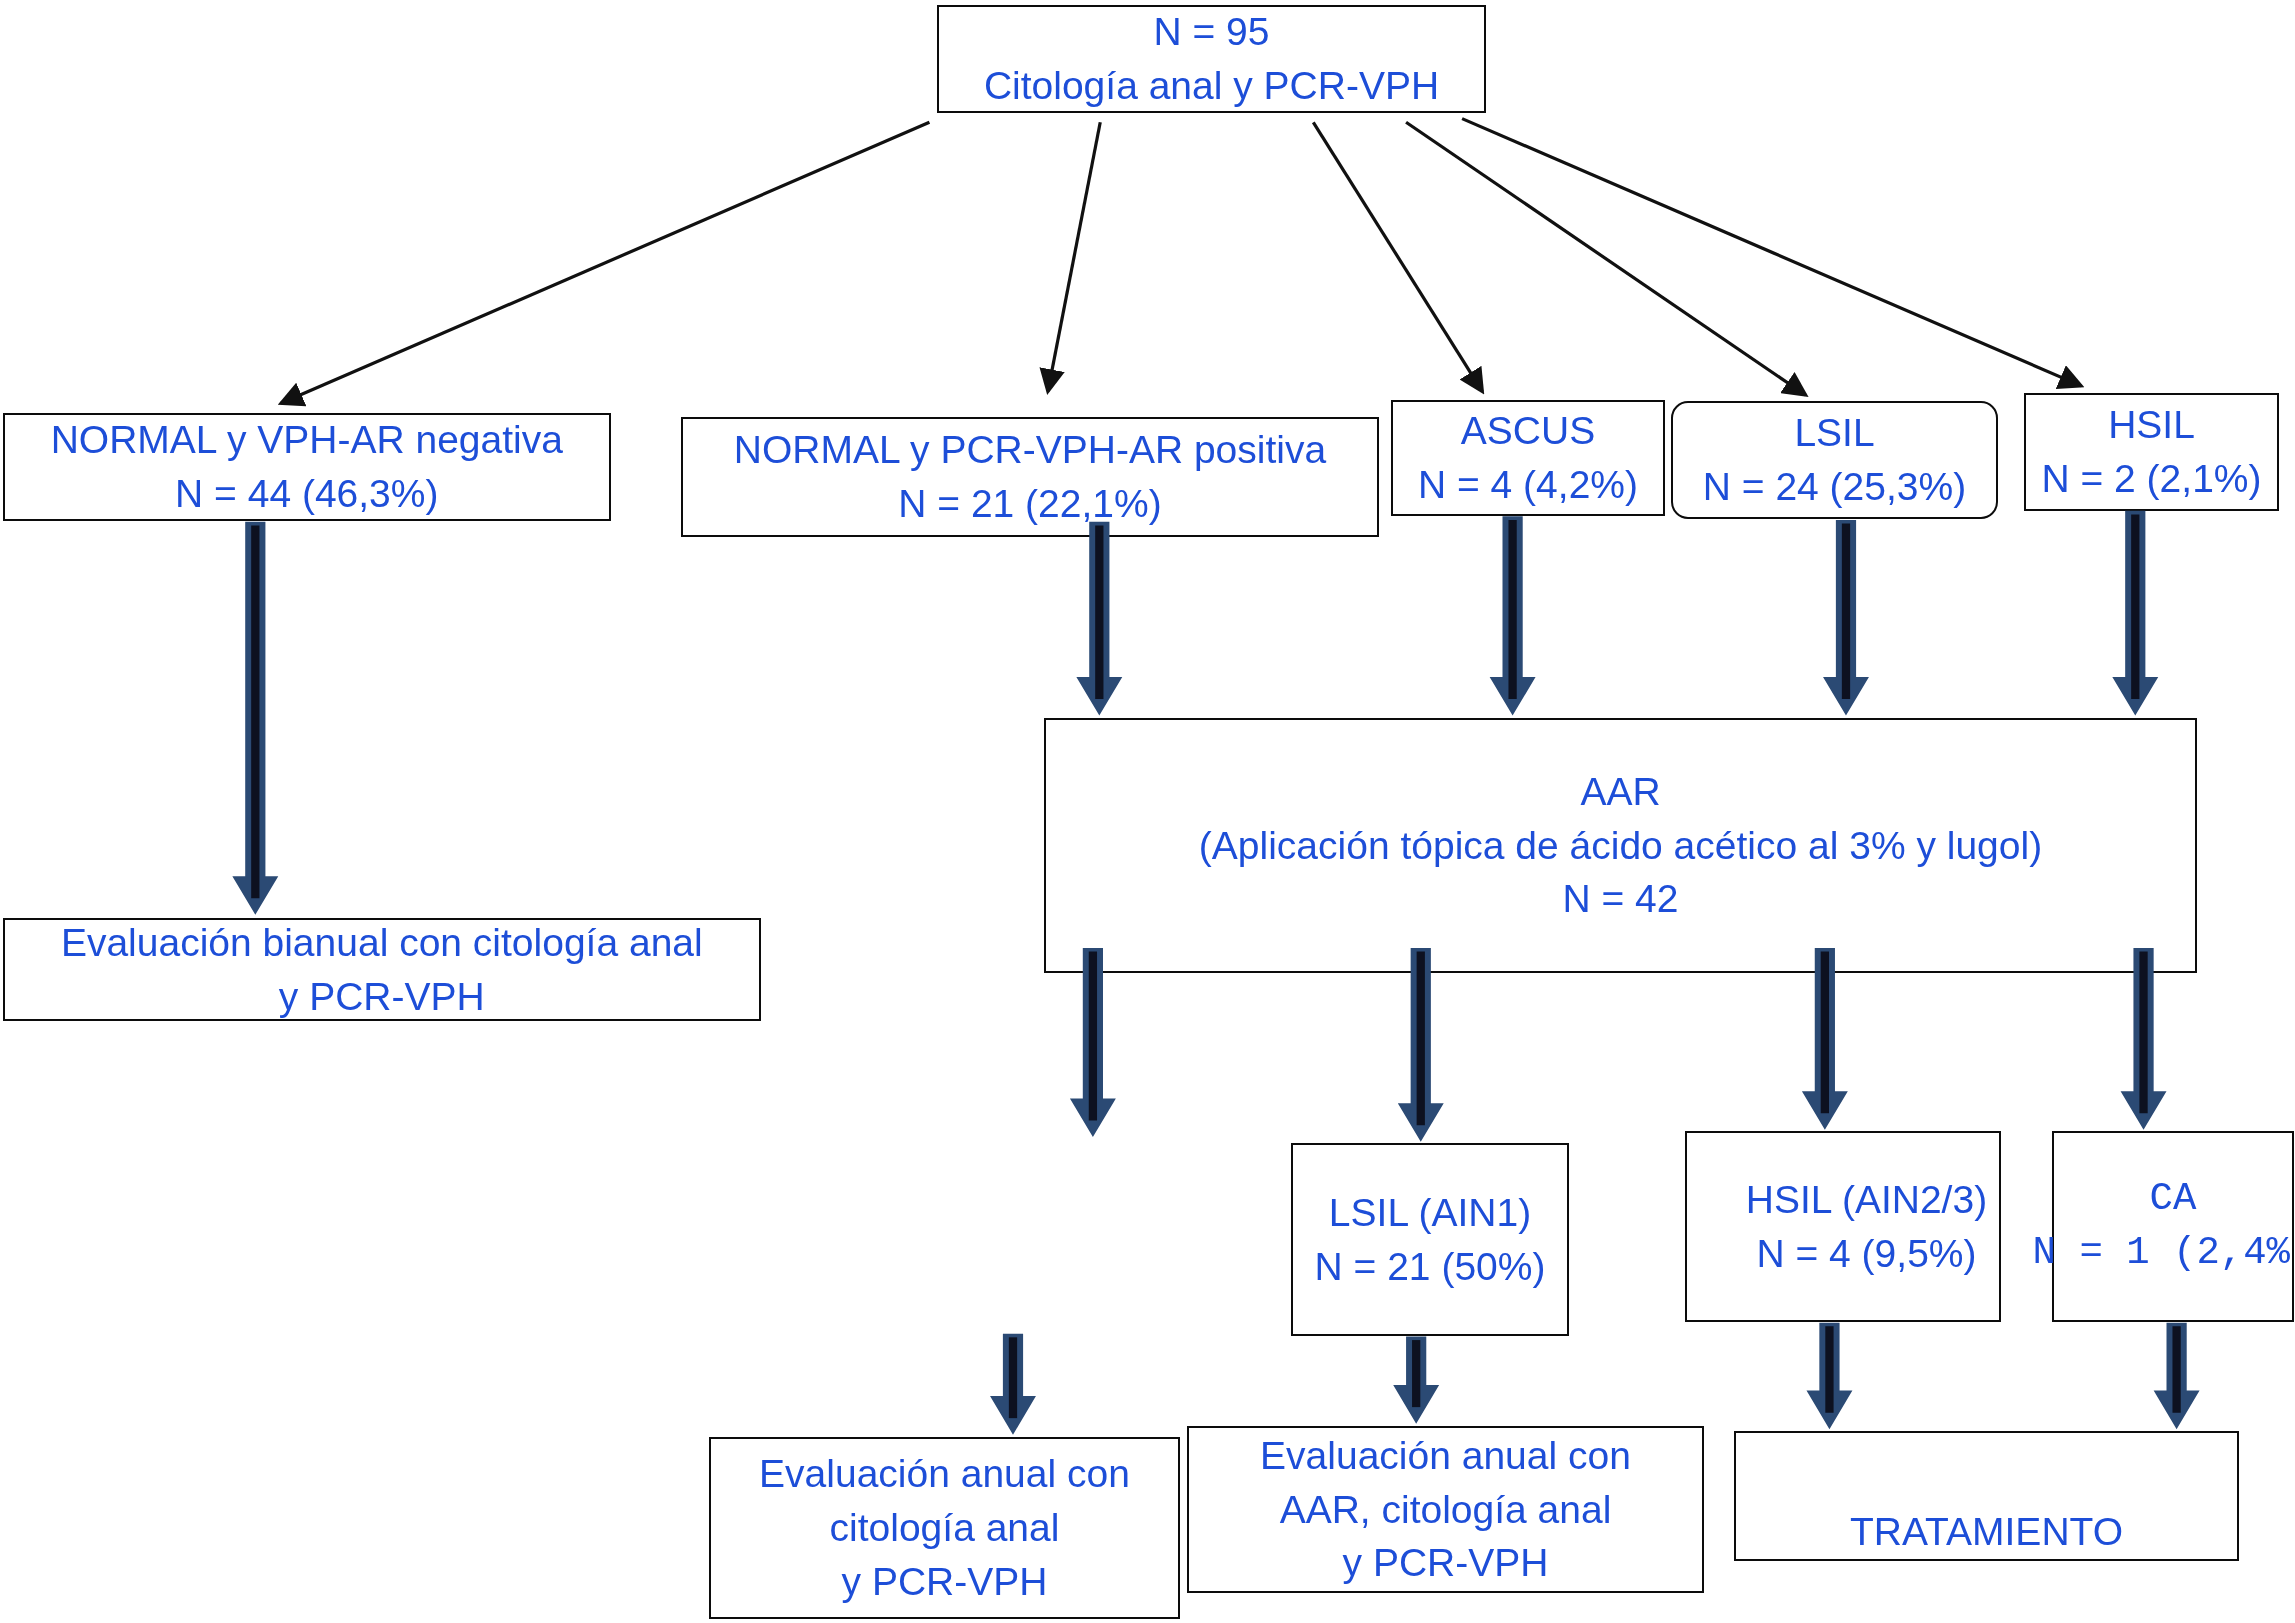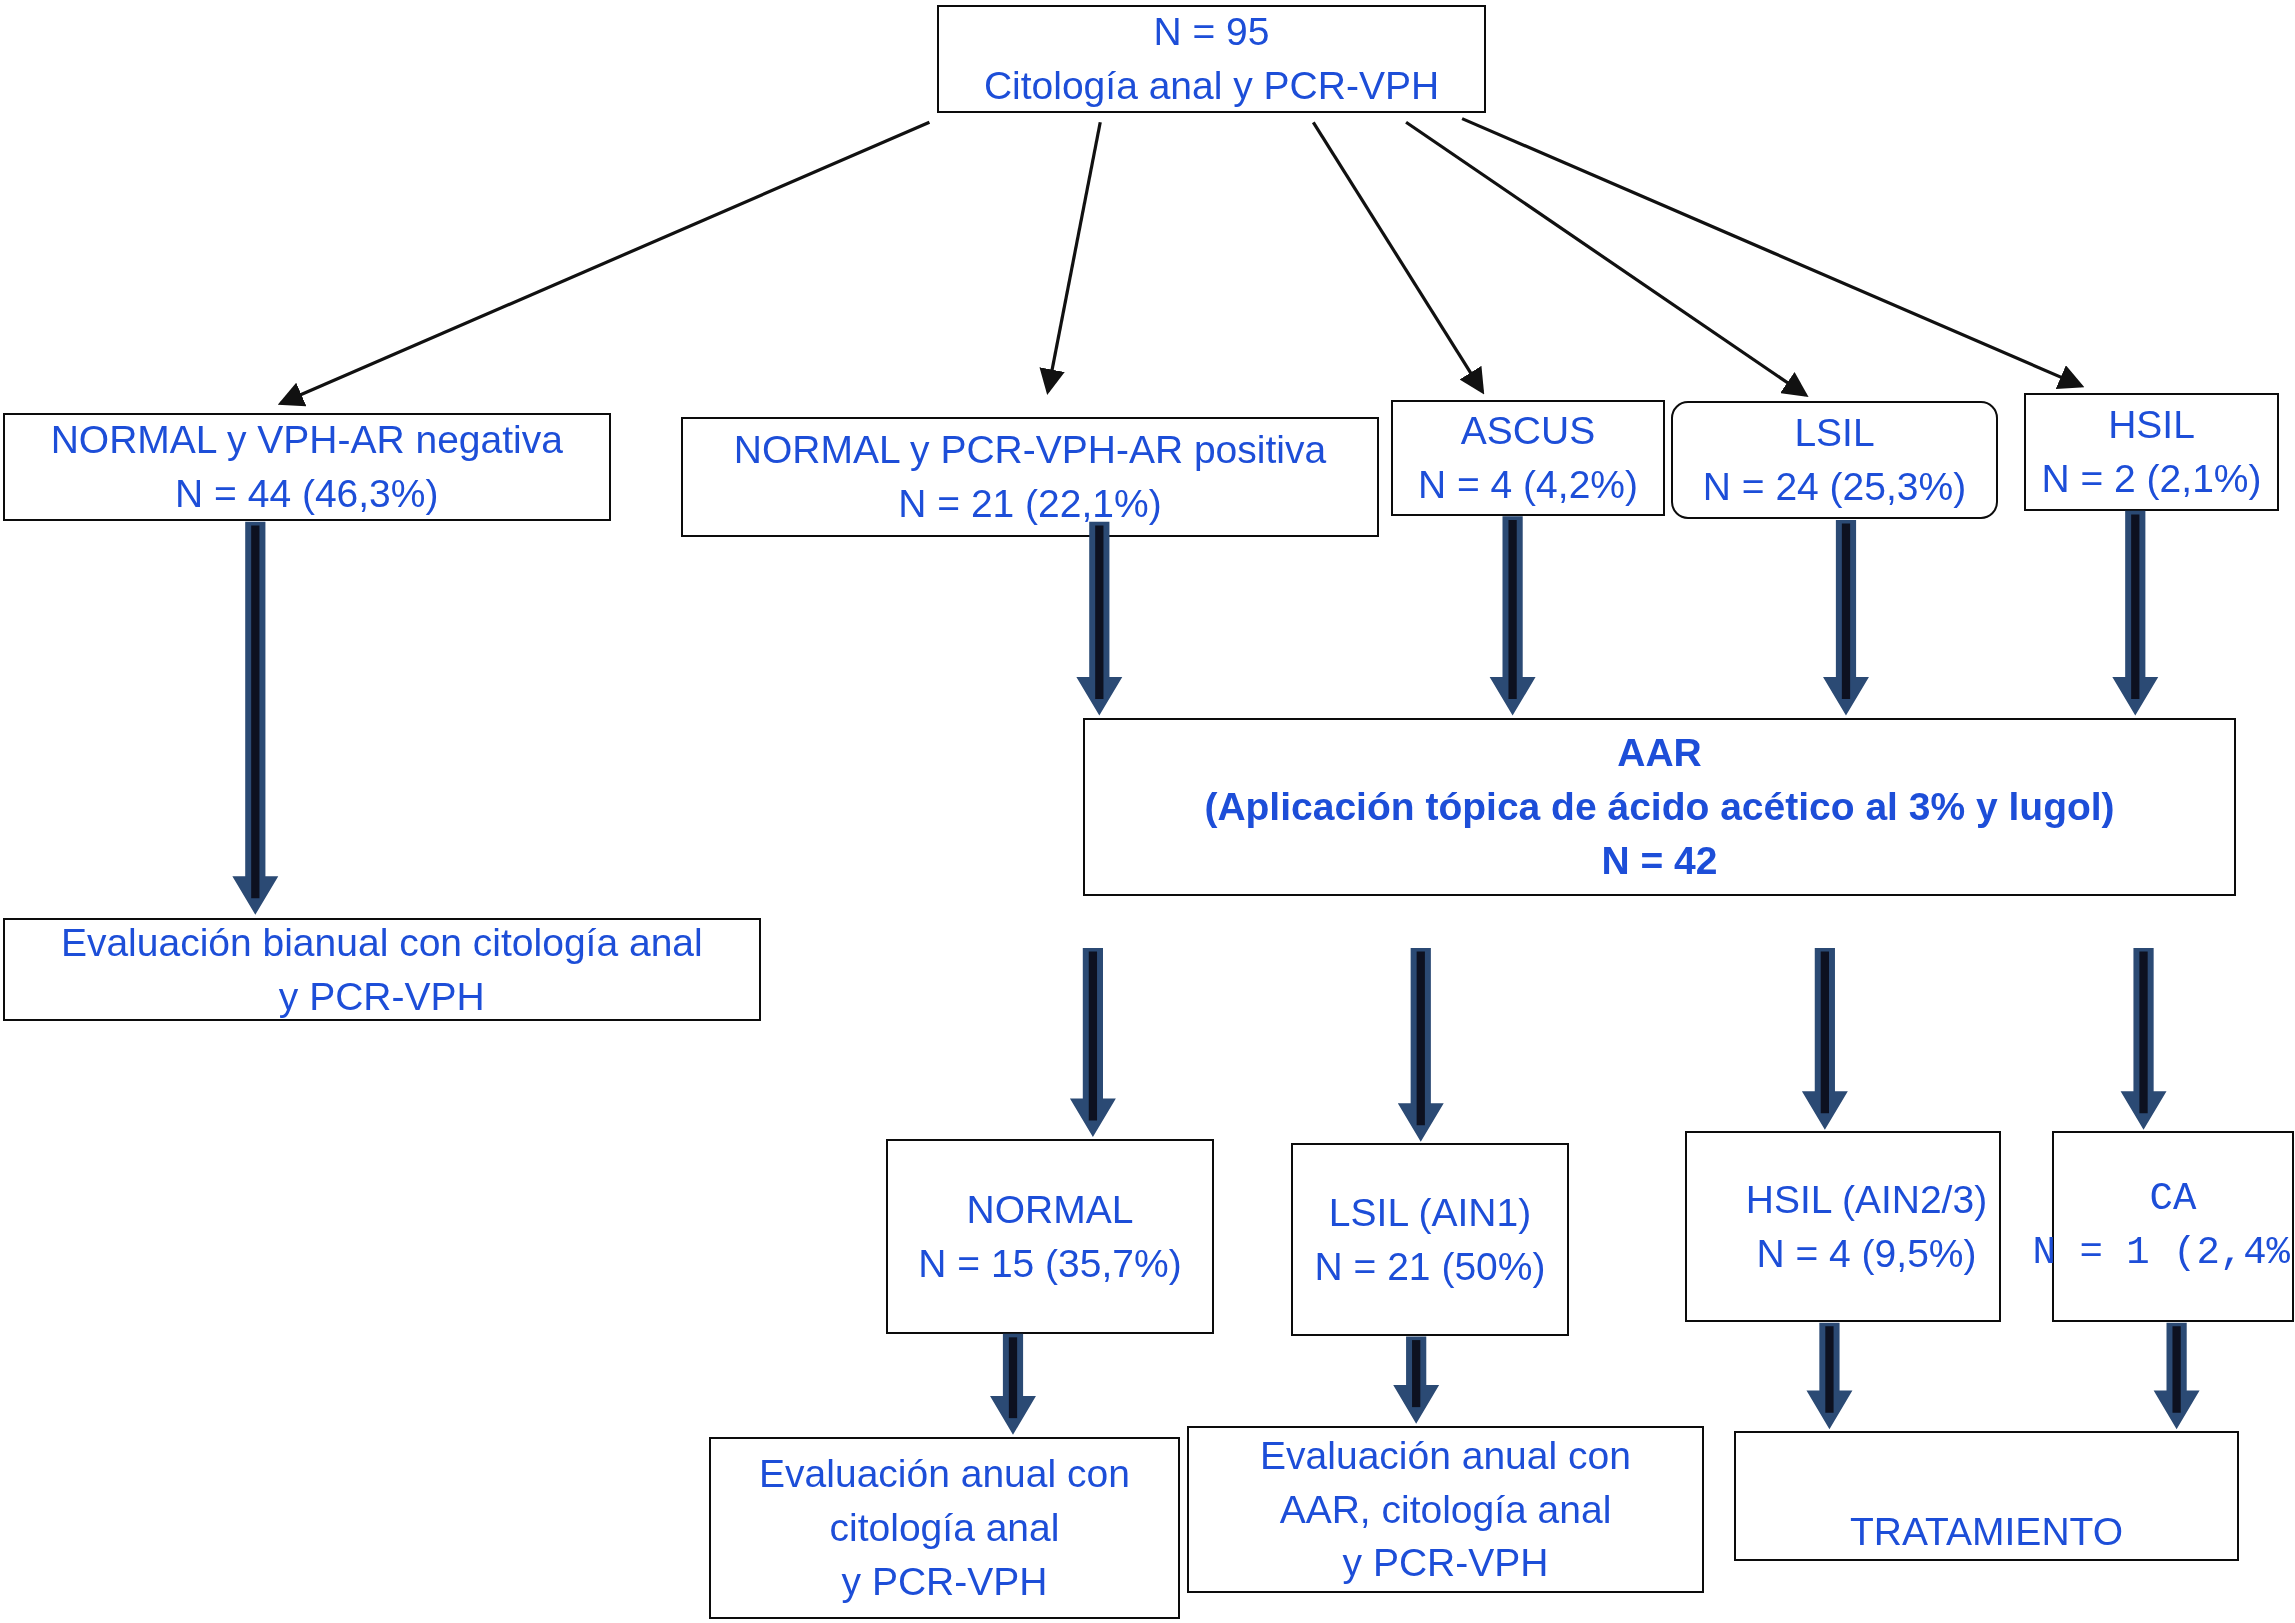--- a/index.html
+++ b/index.html
@@ -131,35 +131,31 @@
   <div class="box" style="left:1671px; top:401px; width:327px; height:118px;border-radius:17px;">
     <div class="ln">LSIL</div>
     <div class="ln">N = 24 (25,3%)</div>
   </div>
 
   <div class="box" style="left:2024px; top:393px; width:255px; height:118px;">
     <div class="ln">HSIL</div>
     <div class="ln">N = 2 (2,1%)</div>
   </div>
 
-  <div class="box" style="left:1083px; top:718px; width:1153px; height:178px;font-weight:bold;">
+  <div class="box" style="left:1044px; top:718px; width:1153px; height:255px;">
     <div class="ln">AAR</div>
     <div class="ln">(Aplicación tópica de ácido acético al 3% y lugol)</div>
     <div class="ln">N = 42</div>
   </div>
 
   <div class="box" style="left:2.8px; top:918px; width:758px; height:103px;">
     <div class="ln">Evaluación bianual con citología anal</div>
     <div class="ln">y PCR-VPH</div>
   </div>
 
-  <div class="box" style="left:886px; top:1139px; width:328px; height:195px;">
-    <div class="ln">NORMAL</div>
-    <div class="ln">N = 15 (35,7%)</div>
-  </div>
 
   <div class="box" style="left:1283px; top:1143px; width:278px; height:193px;margin-left:8px;">
     <div class="ln">LSIL (AIN1)</div>
     <div class="ln">N = 21 (50%)</div>
   </div>
 
   <div class="box" style="left:1685px; top:1131px; width:316px; height:191px;padding-left:47px;">
     <div class="ln">HSIL (AIN2/3)</div>
     <div class="ln">N = 4 (9,5%)</div>
   </div>

